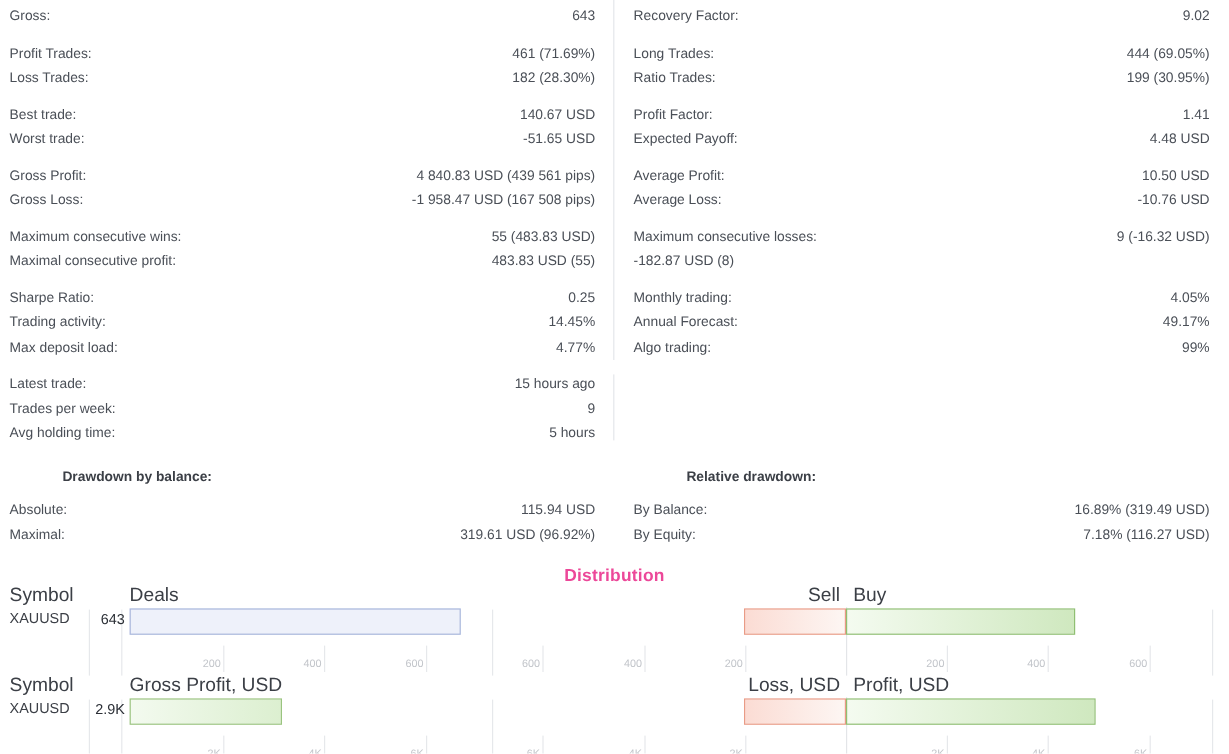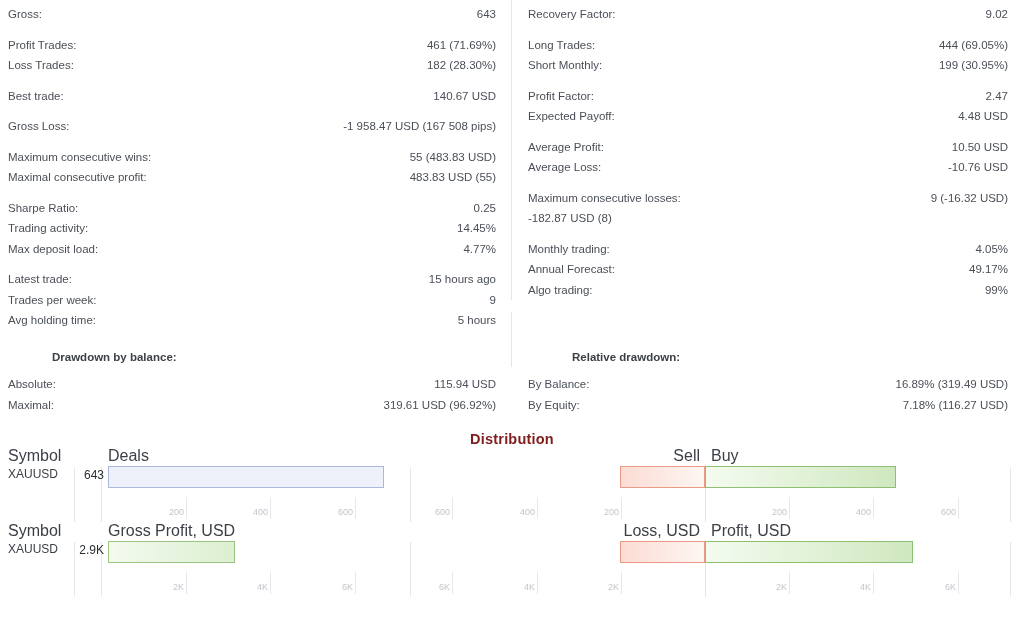--- a/index.html
+++ b/index.html
@@ -53,21 +53,21 @@
   .muted { color: #4a4f57; }
 
   .group-title { font-weight: bold; font-size: 11.5px; color: #3b3f46;
                  line-height: 20.5px; padding-left: 44px; }
 
   
   .dist-title {
     text-align: center;
     font-weight: bold;
     font-size: 14.5px;
-    color: #7f1d1d;
+    color: #ec4899;
     margin-top: 16px;
     letter-spacing: .2px;
   }
 
   .chart-block { position: relative; height: 75px; }
   .h-symbol { position: absolute; left: 8px; top: 0; }
   .h-left-title { position: absolute; top: 0; }
   .h-neg-title { position: absolute; top: 0; text-align: right; }
   .h-pos-title { position: absolute; top: 0; text-align: left; }
 
@@ -128,21 +128,29 @@
         </div>
         <div class="row">
           <span class="lbl">Loss Trades:</span>
           <span class="val muted">182 (28.30%)</span>
         </div>
         <div class="gap"></div>
         <div class="row">
           <span class="lbl">Best trade:</span>
           <span class="val pos">140.67 USD</span>
         </div>
-        <div class="gap"></div>
+        <div class="row">
+          <span class="lbl">Worst trade:</span>
+          <span class="val neg">-51.65 USD</span>
+        </div>
+        <div class="gap"></div>
+        <div class="row">
+          <span class="lbl">Gross Profit:</span>
+          <span class="val pos">4 840.83 USD (439 561 pips)</span>
+        </div>
         <div class="row">
           <span class="lbl">Gross Loss:</span>
           <span class="val neg">-1 958.47 USD (167 508 pips)</span>
         </div>
         <div class="gap"></div>
         <div class="row">
           <span class="lbl">Maximum consecutive wins:</span>
           <span class="val pos">55 (483.83 USD)</span>
         </div>
         <div class="row">
@@ -180,27 +188,27 @@
         <div class="row">
           <span class="lbl">Recovery Factor:</span>
           <span class="val muted">9.02</span>
         </div>
         <div class="gap"></div>
         <div class="row">
           <span class="lbl">Long Trades:</span>
           <span class="val muted">444 (69.05%)</span>
         </div>
         <div class="row">
-          <span class="lbl">Short Monthly:</span>
+          <span class="lbl">Ratio Trades:</span>
           <span class="val muted">199 (30.95%)</span>
         </div>
         <div class="gap"></div>
         <div class="row">
           <span class="lbl">Profit Factor:</span>
-          <span class="val muted">2.47</span>
+          <span class="val muted">1.41</span>
         </div>
         <div class="row">
           <span class="lbl">Expected Payoff:</span>
           <span class="val pos">4.48 USD</span>
         </div>
         <div class="gap"></div>
         <div class="row">
           <span class="lbl">Average Profit:</span>
           <span class="val pos">10.50 USD</span>
         </div>

